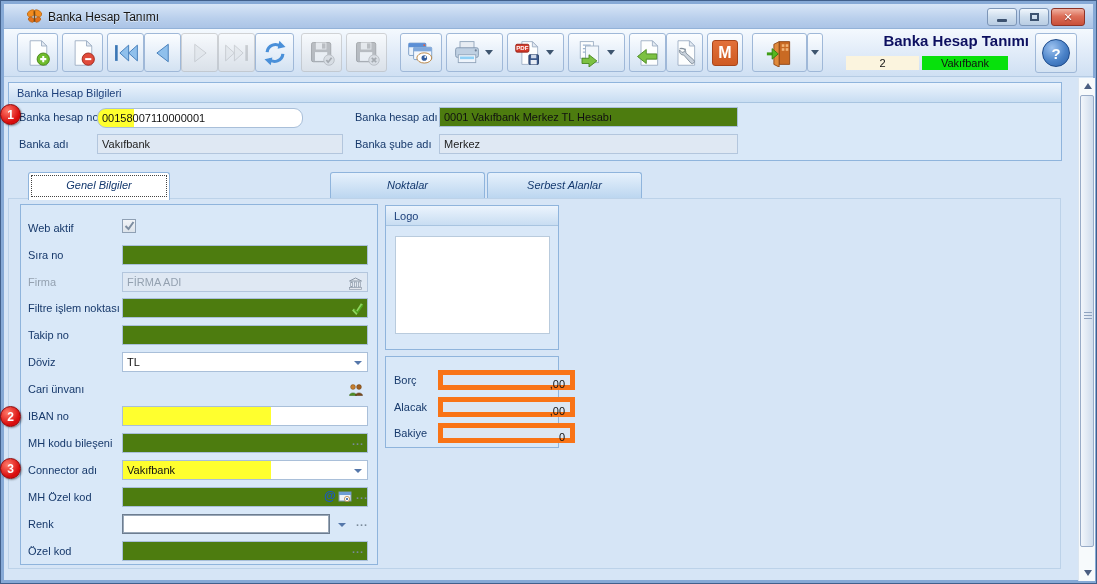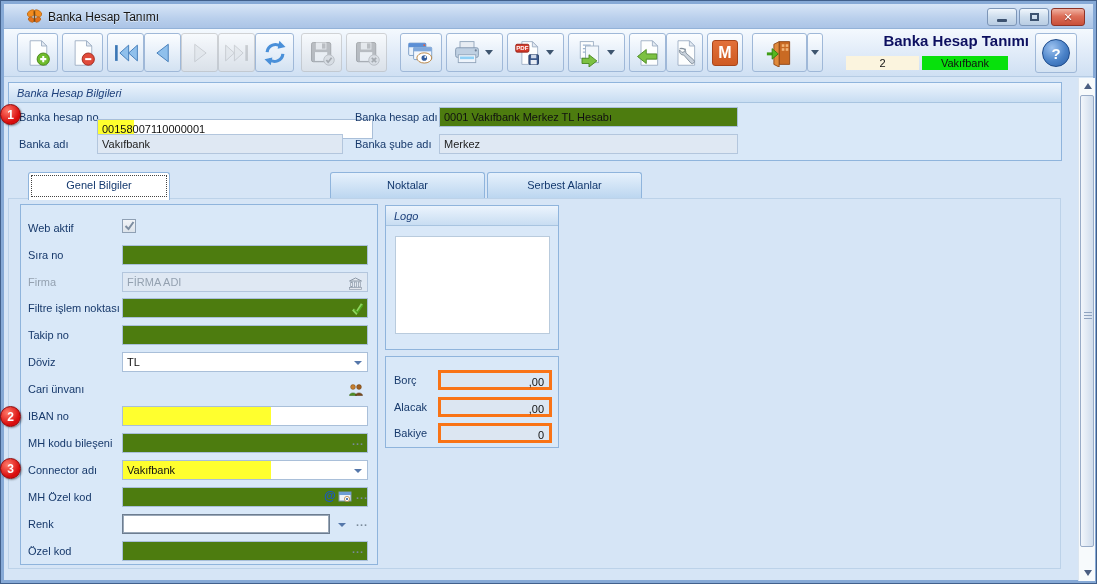--- a/index.html
+++ b/index.html
@@ -40,51 +40,51 @@
   .helpcirc { width:28px; height:28px; border-radius:50%; background:radial-gradient(circle at 35% 30%, #9dc2ef, #4a82c8 55%, #2a5ea5);
               border:1px solid #1d4a8a; color:#fff; font-weight:bold; font-size:15px; display:flex; align-items:center; justify-content:center; }
   .paneltitle { position:absolute; right:64px; top:3px; width:260px; text-align:right; font-size:15px; font-weight:bold; color:#0d1060; }
   .recbox { position:absolute; top:27px; height:14px; text-align:center; font-size:11px; color:#111; line-height:14px; }
   .rec-n { right:174px; width:73px; background:#fbf4de; }
   .rec-s { right:85px; width:86px; background:#07e10c; }
 
   
   .gbox { position:absolute; border:1px solid #8fb4dc; background:#d9e8f8; }
   .ghead { height:20px; line-height:20px; padding-left:8px; color:#1c3f7a;
-           background:linear-gradient(#ecf4fd,#c8ddf2); border-bottom:1px solid #a8c4e0;font-style:italic; }
+           background:linear-gradient(#ecf4fd,#c8ddf2); border-bottom:1px solid #a8c4e0; }
 
   .flabel { position:absolute; color:#17396b; white-space:nowrap; }
   .fin { position:absolute; height:20px; border:1px solid #a9bfd9; background:#4d7c0f; font-family:inherit; font-size:11px;
          color:#111; padding:0 4px; }
   .fin.ro { background:#dfe8f3; border-color:#b3c6dd; color:#222; }
   .combo { position:absolute; height:20px; border:1px solid #a9bfd9; background:#fff; display:flex; align-items:center; padding:0 4px; color:#111; }
   .combo .carr { position:absolute; right:5px; top:8px; width:0; height:0; border-left:4px solid transparent; border-right:4px solid transparent; border-top:4px solid #5577aa; }
   .dots { color:#7a8a9a; font-weight:bold; letter-spacing:1px; }
   .hl-hesapno { background:linear-gradient(90deg,#ffff2e 0,#ffff2e 36px,#fff 36px); }
   .hl-iban { background:linear-gradient(90deg,#ffff2e 0,#ffff2e 148px,#fff 148px); }
   .hl-conn { background:linear-gradient(90deg,#ffff2e 0,#ffff2e 148px,#fff 148px); }
 
   
   .tab { position:absolute; top:172px; height:26px; line-height:24px; text-align:center; color:#13386e;
          border:1px solid #8fb4dc; border-bottom:none; border-radius:3px 3px 0 0;
-         background:linear-gradient(#e6f1fc,#bcd6f0); }
+         background:linear-gradient(#e6f1fc,#bcd6f0);font-style:italic; }
   .tab.active { background:#fff; font-weight:normal; z-index:3; outline:1px dotted #444; outline-offset:-4px; height:28px; }
   .tabpage { position:absolute; left:8px; top:198px; width:1053px; height:371px; border:1px solid #bcd2e9; background:#d6e5f6; }
 
   .frow { position:absolute; left:28px; width:344px; height:20px; }
   .frow .lab { position:absolute; left:0; top:4px; }
   .ficon { position:absolute; top:3px; }
 
   .chk { position:absolute; left:94px; top:1px; width:14px; height:14px; border:1px solid #8fa0b4;
          background:linear-gradient(#f2f4f7,#dde3ea); display:flex; align-items:center; justify-content:center; }
 
   
   .trow { position:absolute; left:8px; width:160px; height:20px; }
   .trow .lab { position:absolute; left:0; top:4px; }
-  .trow .tin { position:absolute; left:44px; top:0; width:114px; height:20px; border:3px solid #f97316;
+  .trow .tin { position:absolute; left:44px; top:0; width:137px; height:20px; border:5px solid #f97316;
                background:#dce6f2; text-align:right; padding:0 5px; line-height:18px; color:#111; }
 
   
   .sbar { position:absolute; left:1078px; top:78px; width:17px; height:503px; background:#f7fafc; border-left:1px solid #dce6f0; }
   .sarr { position:absolute; left:0; width:17px; height:16px; display:flex; align-items:center; justify-content:center; }
   .tri-up { width:0; height:0; border-left:4px solid transparent; border-right:4px solid transparent; border-bottom:6px solid #4a5e82; }
   .tri-dn { width:0; height:0; border-left:4px solid transparent; border-right:4px solid transparent; border-top:6px solid #4a5e82; }
   .sthumb { position:absolute; left:1px; top:17px; width:14px; height:452px; border:1px solid #98abc7; border-radius:2px;
             background:linear-gradient(90deg,#f2f6fb,#cfdcec); }
   .grip { position:absolute; left:3px; top:216px; width:8px; }
@@ -274,21 +274,21 @@
     <div class="recbox rec-n">2</div>
     <div class="recbox rec-s">Vakıfbank</div>
     <div class="helpbtn" style="right:16px">
       <div class="helpcirc">?</div>
     </div>
   </div>
 
   <div class="gbox" style="left:8px;top:82px;width:1054px;height:79px">
     <div class="ghead">Banka Hesap Bilgileri</div>
     <span class="flabel" style="left:10px;top:28px">Banka hesap no</span>
-    <input class="fin hl-hesapno" style="left: 88px; top: 36px; width: 276px;" value="00158007110000001">
+    <input class="fin hl-hesapno" style="left: 88px; top: 25px; width: 206px; border-radius: 9px;" value="00158007110000001">
     <span class="flabel" style="left:346px;top:28px">Banka hesap adı</span>
     <input class="fin" style="left: 430px; top: 24px; width: 299px;" value="0001 Vakıfbank Merkez TL Hesabı">
     <span class="flabel" style="left:10px;top:55px">Banka adı</span>
     <input class="fin ro" style="left: 88px; top: 51px; width: 246px;" readonly="" value="Vakıfbank">
     <span class="flabel" style="left:346px;top:55px">Banka şube adı</span>
     <input class="fin ro" style="left: 430px; top: 51px; width: 299px;" readonly="" value="Merkez">
   </div>
 
   <div class="tab active" style="left:28px;width:142px">Genel Bilgiler</div>
   <div class="tab" style="left:330px;width:155px">Noktalar</div>

